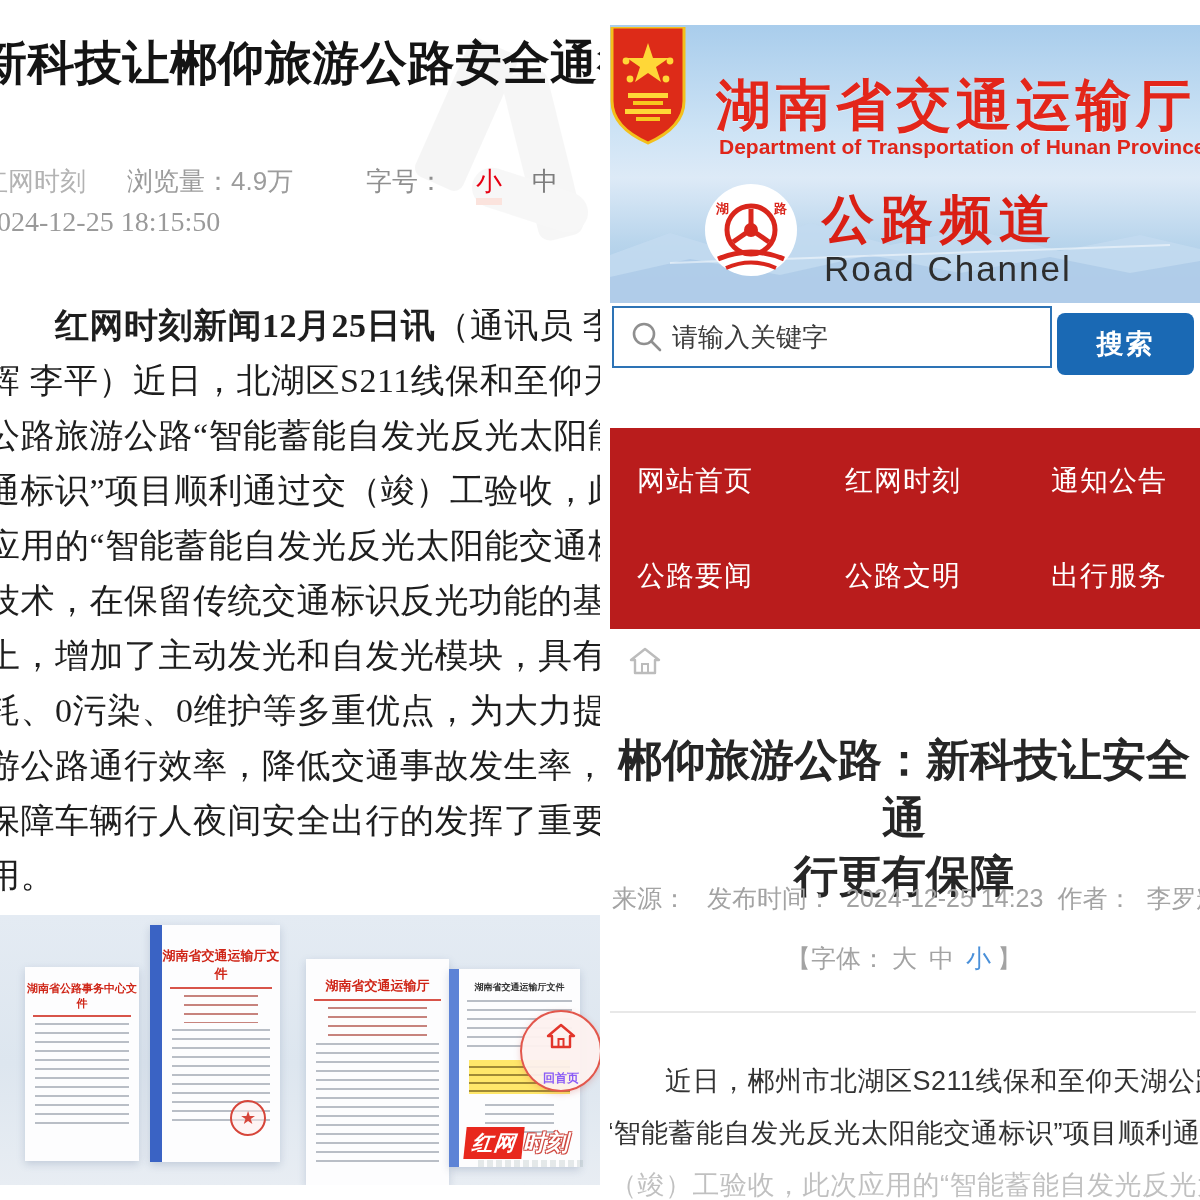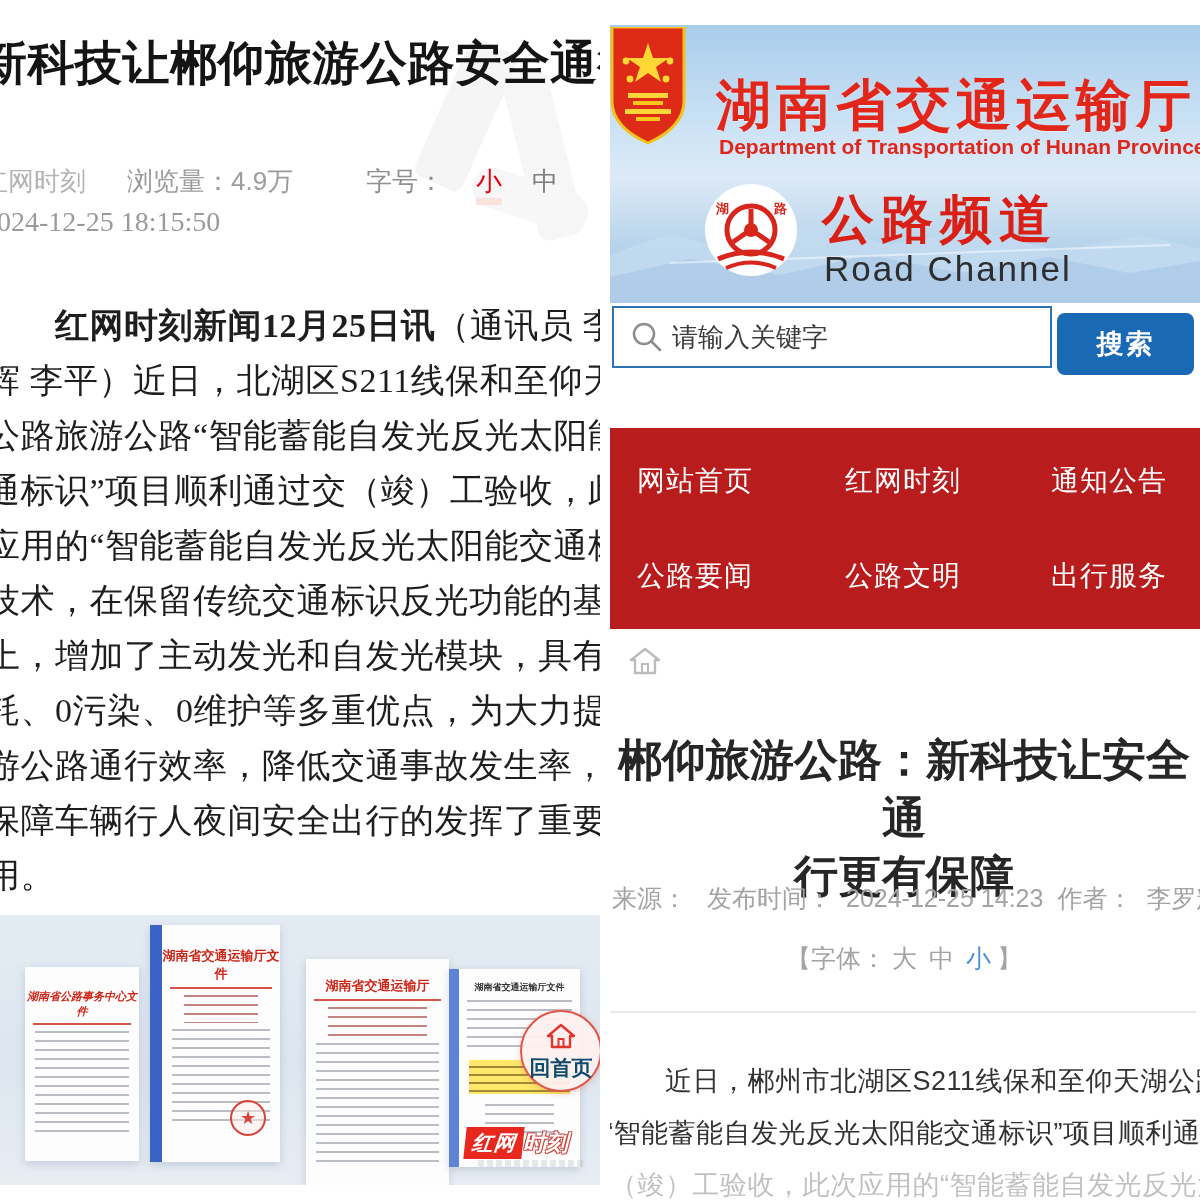--- a/index.html
+++ b/index.html
@@ -35,38 +35,38 @@
 
   .l-img { position:absolute; left:0; top:915px; width:600px; height:270px; overflow:hidden;
            background:linear-gradient(180deg,#e4ebf3 0%,#dde6ef 55%,#e8edf3 100%); }
   .doc { position:absolute; background:#fdfdfe; box-shadow:0 3px 8px rgba(70,90,130,.22); }
   .doc .dt { font-weight:700; text-align:center; color:#cf2517; }
   .doc .redrule { height:2px; background:#d8544a; margin:4px 8px; }
   .fake { margin:6px 10px; background:repeating-linear-gradient(#b9bec6 0 2px, transparent 2px 9px); }
   .fakec { margin:6px 22px; background:repeating-linear-gradient(#c7837d 0 2px, transparent 2px 9px); }
 
   .doc1 { left:25px; top:52px; width:114px; height:194px; }
-  .doc1 .dt { font-size:11px; margin-top:22px;font-style:italic; }
+  .doc1 .dt { font-size:11px; margin-top:14px; }
   .doc2 { left:150px; top:10px; width:130px; height:237px; border-left:12px solid #3a63c4; }
   .doc2 .dt { font-size:13px; margin-top:22px; }
   .doc3 { left:306px; top:44px; width:143px; height:226px; }
   .doc3 .dt { font-size:13px; margin-top:18px; }
   .doc4 { left:449px; top:54px; width:131px; height:198px; border-left:10px solid #5d83d6; }
   .doc4 .dt { font-size:9px; margin-top:12px; color:#333; }
   .hl { margin:5px 8px; height:38px; background:#ffe76a;
         background-image:repeating-linear-gradient(#a08a35 0 2px, transparent 2px 8px); background-clip:content-box; padding:2px; }
   .seal { position:absolute; right:14px; bottom:26px; width:36px; height:36px; border-radius:50%;
           border:2px solid #d6453a; color:#d6453a; font-size:18px; line-height:33px; text-align:center;
           background:rgba(255,235,233,.5); }
 
   .home-btn { position:absolute; left:520px; top:95px; width:82px; height:82px; border-radius:50%;
               background:rgba(253,241,239,.95); border:2px solid #e2574c; text-align:center;
               box-shadow:0 2px 6px rgba(200,80,70,.25); }
   .home-btn .hb-ic { margin-top:11px; }
-  .home-btn .hb-t { font-size:21px; font-weight:700; color:#0c4a6e; margin-top:1px; }
+  .home-btn .hb-t { font-size:12px; font-weight:700; color:#8b5cf6; margin-top:17px; }
 
   .rn-logo { position:absolute; left:465px; top:212px; display:flex; align-items:center; }
   .rn1 { background:#e8281e; color:#fff; font-size:21px; font-weight:700; font-style:italic;
          padding:2px 7px; transform:skewX(-6deg); letter-spacing:1px; }
   .rn2 { color:#fff; font-size:22px; font-weight:700; font-style:italic; letter-spacing:1px;
          text-shadow:-1px -1px 0 #cf4a42, 1px -1px 0 #cf4a42, -1px 1px 0 #cf4a42, 1px 1px 0 #cf4a42; }
   .rn-sub { position:absolute; left:478px; top:245px; width:108px; height:7px; opacity:.25;
             background:repeating-linear-gradient(90deg,#9aa 0 6px, transparent 6px 9px); }
 
   

